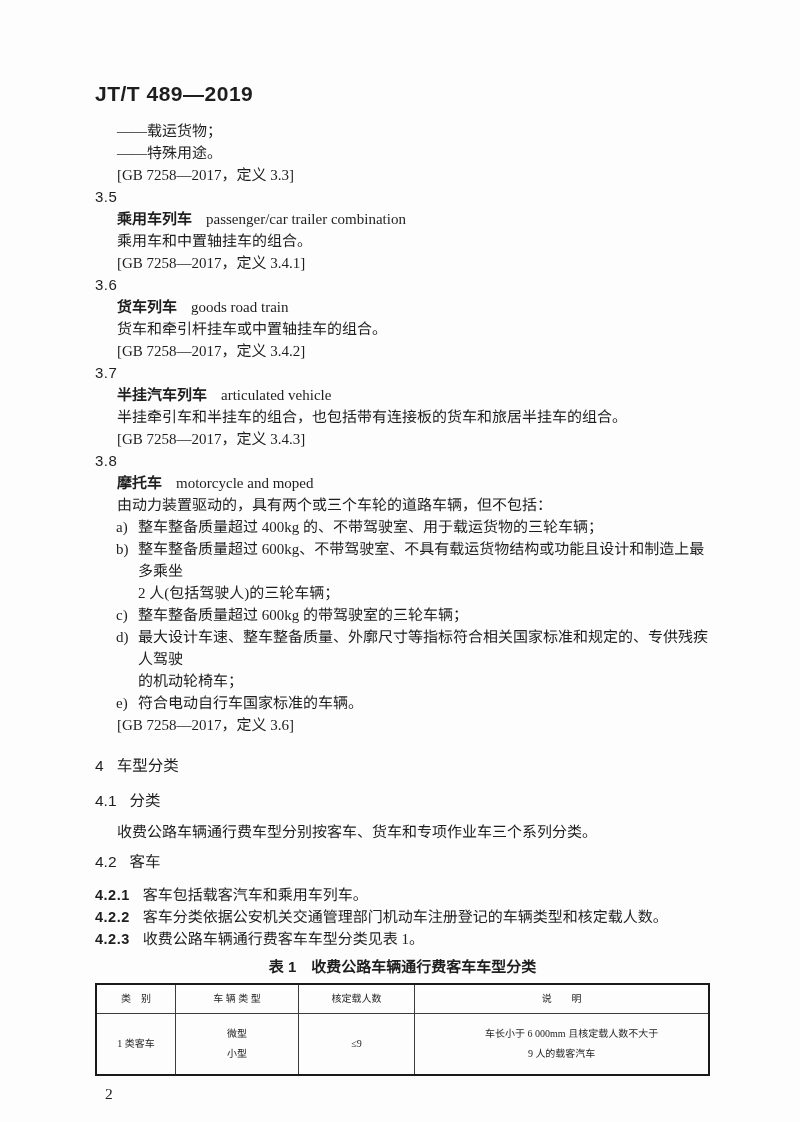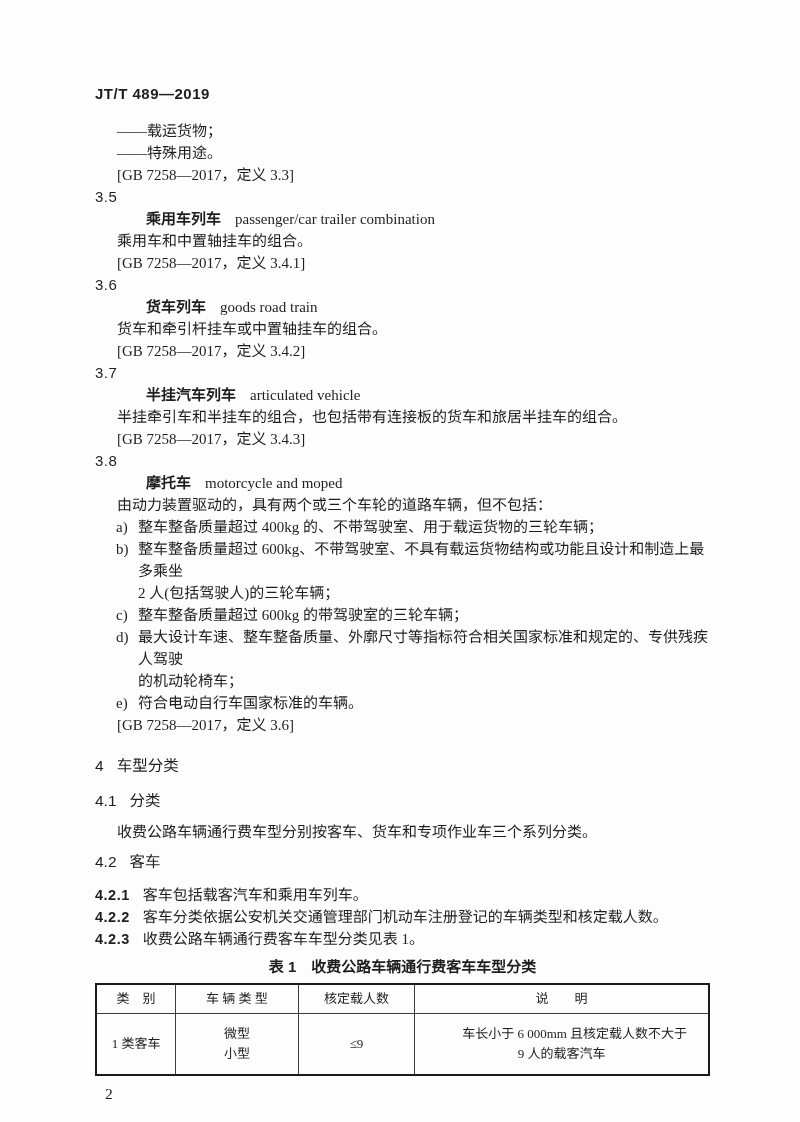--- a/index.html
+++ b/index.html
@@ -16,40 +16,39 @@
     overflow:hidden;
     box-sizing:border-box;
   }
   .content {
     padding:83px 90px 0 95px;
     font-size:15px;
     line-height:22px;
   }
   .doc-header {
     font-family:"Liberation Sans","DejaVu Sans",sans-serif;
-    font-size:15px;
+    font-size:21px;
     font-weight:bold;
     letter-spacing:0.5px;
     height:22px;
     margin-bottom:15px;
   }
   .line { min-height:22px; }
   .indent1 { padding-left:22px; }
   .sec-num {
     font-family:"Liberation Sans","DejaVu Sans",sans-serif;
     font-weight:normal;
     font-size:15px;
     letter-spacing:0.5px;
   }
   .term-line { padding-left:22px; }
   .term-cn {
     font-family:"Liberation Sans","DejaVu Sans",sans-serif;
     font-weight:bold;
     font-size:15px;
-    margin-left:29px;
   }
   .term-en {
     font-family:"Liberation Serif","DejaVu Serif",serif;
     font-weight:normal;
     margin-left:14px;
   }
   .list-item { position:relative; padding-left:43px; }
   .list-marker { position:absolute; left:21px; top:0; }
   .list-line { display:block; }
   .chapter-heading {
@@ -77,21 +76,21 @@
     text-align:center;
     font-family:"Liberation Sans","DejaVu Sans",sans-serif;
     font-weight:bold;
     font-size:15px;
     line-height:22px;
   }
   table.cls-table {
     margin-top:5px;
     width:100%;
     border-collapse:collapse;
-    font-size:13px;
+    font-size:10px;
     line-height:20px;
     color:#1e1e1e;
   }
   table.cls-table { border:2px solid #1a1a1a; }
   table.cls-table th, table.cls-table td { border:1px solid #3c3c3c; }
   table.cls-table th {
     font-weight:normal;
     height:28px;
     text-align:center;
     padding:0 4px;

